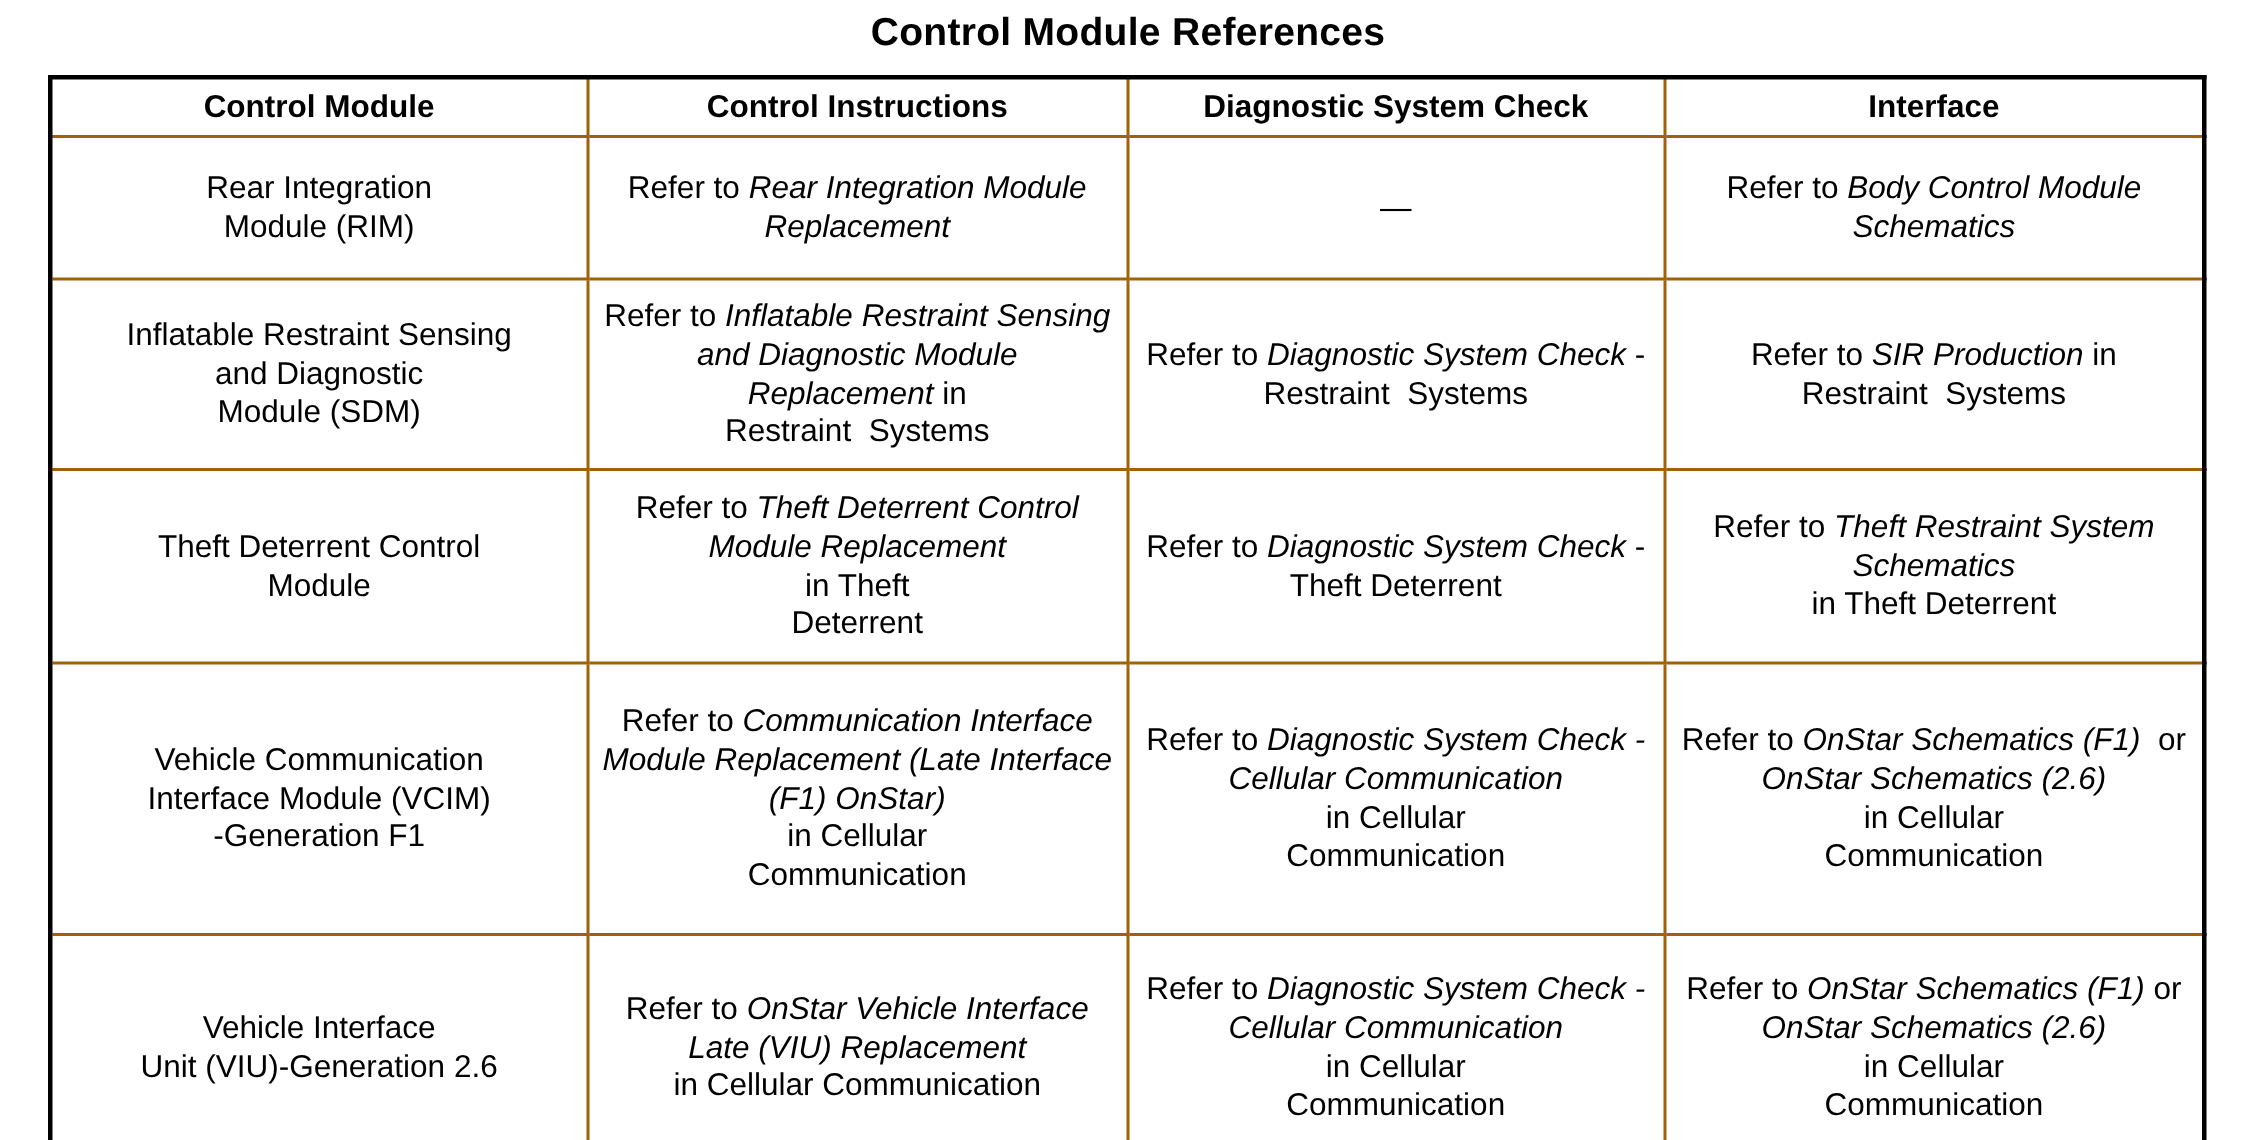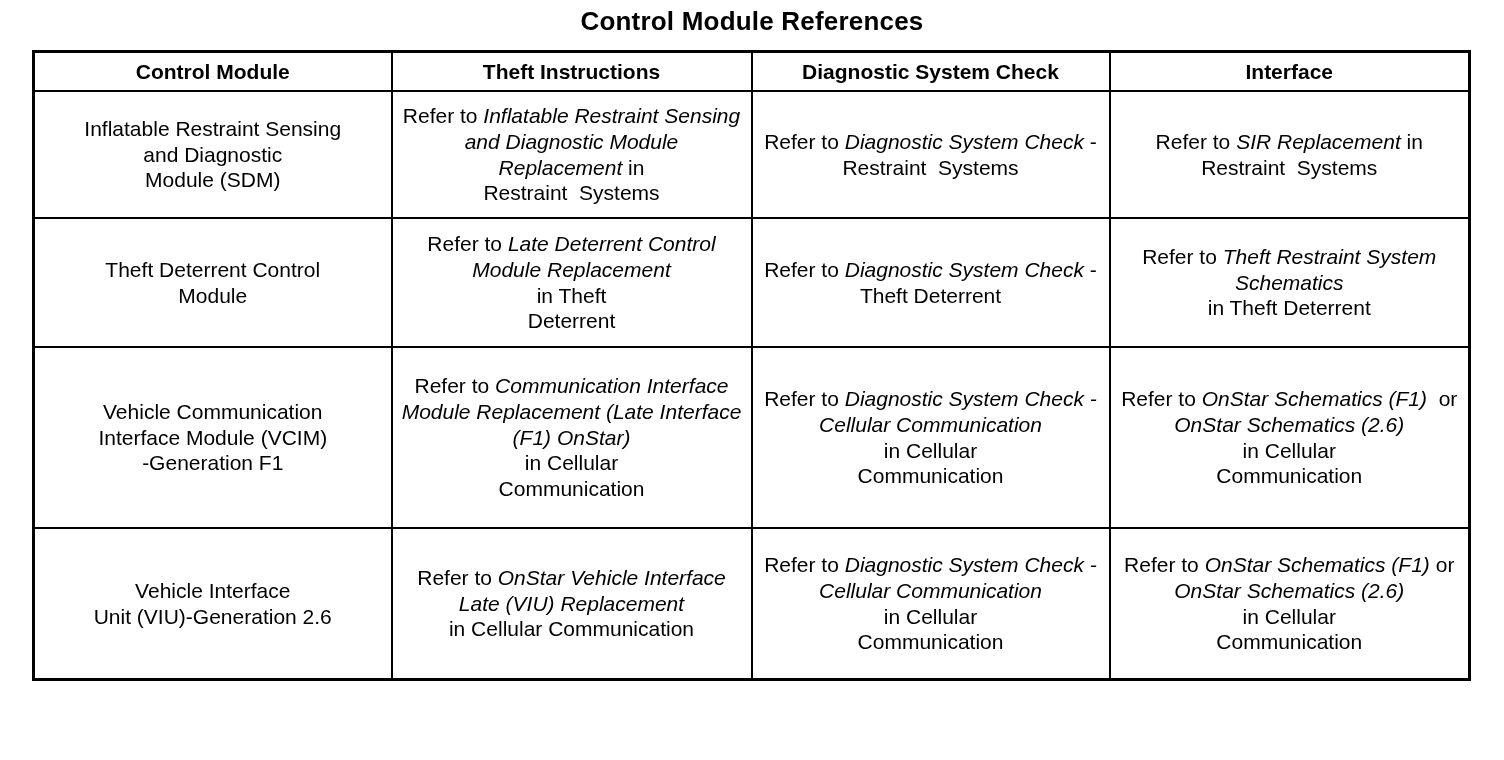--- a/index.html
+++ b/index.html
@@ -46,21 +46,21 @@
     border: 3px solid #000;
   }
 
   table.ref-table col.c1 { width: 358px; }
   table.ref-table col.c2 { width: 360px; }
   table.ref-table col.c3 { width: 358px; }
   table.ref-table col.c4 { width: 360px; }
 
   table.ref-table th,
   table.ref-table td {
-    border: 2px solid #000000;
+    border: 2px solid #a16207;
     text-align: center;
     vertical-align: middle;
     padding: 4px 8px;
     line-height: 1.22;
   }
 
   table.ref-table thead th {
     font-size: 21px;
     font-weight: bold;
     height: 33px;
@@ -100,49 +100,63 @@
     <table class="ref-table">
       <colgroup>
         <col class="c1">
           <col class="c2">
           <col class="c3">
           <col class="c4">
       </colgroup>
       <thead>
         <tr>
           <th>Control Module</th>
-          <th>Theft Instructions</th>
+          <th>Control Instructions</th>
           <th>Diagnostic System Check</th>
           <th>Interface</th>
         </tr>
       </thead>
       <tbody>
 
+        <tr class="r1">
+          <td>
+            <span class="cell">Rear Integration<br>Module (RIM)</span>
+          </td>
+          <td>
+            <span class="cell">Refer to <span class="em">Rear Integration Module Replacement</span></span>
+          </td>
+          <td>
+            <span class="cell dash">—</span>
+          </td>
+          <td>
+            <span class="cell">Refer to <span class="em">Body Control Module Schematics</span></span>
+          </td>
+        </tr>
 
         <tr class="r2">
           <td>
             <span class="cell">Inflatable Restraint Sensing<br>and Diagnostic<br>Module (SDM)</span>
           </td>
           <td>
             <span class="cell">Refer to <span class="em">Inflatable Restraint Sensing and Diagnostic Module Replacement</span> in<br>Restraint&nbsp; Systems</span>
           </td>
           <td>
             <span class="cell">Refer to <span class="em">Diagnostic System Check</span> - Restraint&nbsp; Systems</span>
           </td>
           <td>
-            <span class="cell">Refer to <span class="em">SIR Replacement</span> in<br>Restraint&nbsp; Systems</span>
+            <span class="cell">Refer to <span class="em">SIR Production</span> in<br>Restraint&nbsp; Systems</span>
           </td>
         </tr>
 
         <tr class="r3">
           <td>
             <span class="cell">Theft Deterrent Control<br>Module</span>
           </td>
           <td>
-            <span class="cell">Refer to <span class="em">Late Deterrent Control Module Replacement</span><br>in Theft<br>Deterrent</span>
+            <span class="cell">Refer to <span class="em">Theft Deterrent Control Module Replacement</span><br>in Theft<br>Deterrent</span>
           </td>
           <td>
             <span class="cell">Refer to <span class="em">Diagnostic System Check</span> - Theft Deterrent</span>
           </td>
           <td>
             <span class="cell">Refer to <span class="em">Theft Restraint System Schematics</span><br>in Theft Deterrent</span>
           </td>
         </tr>
 
         <tr class="r4">

